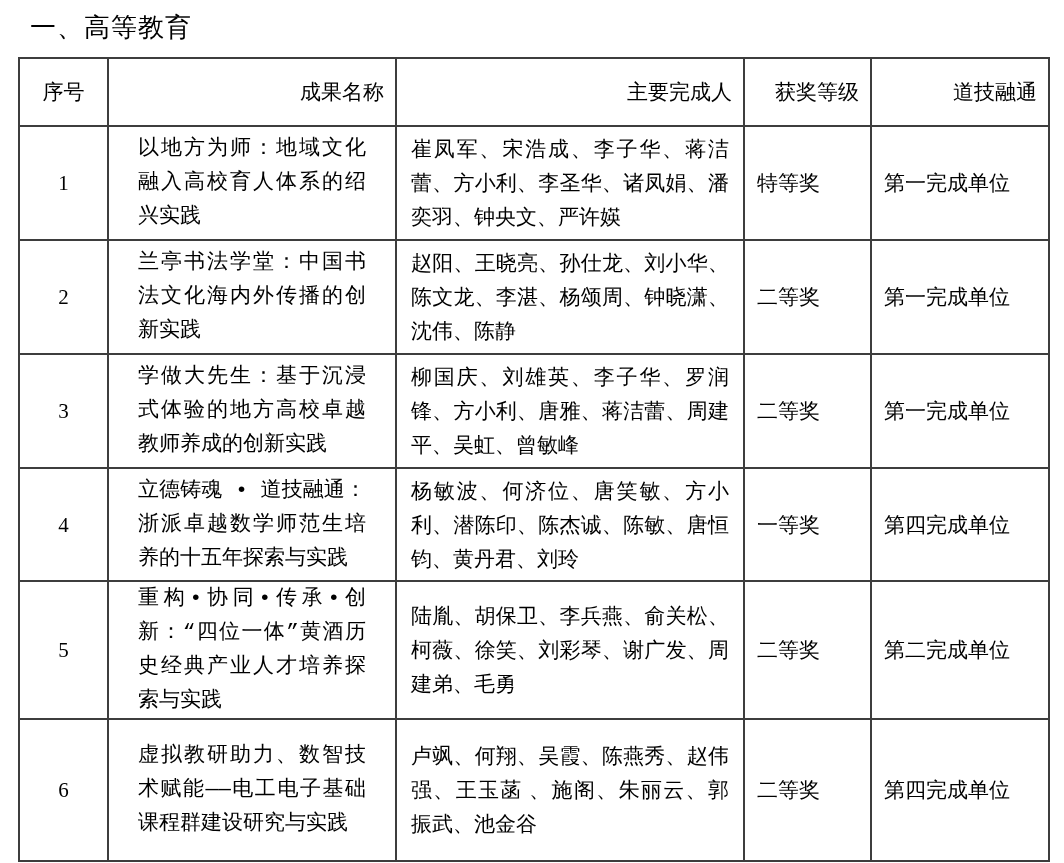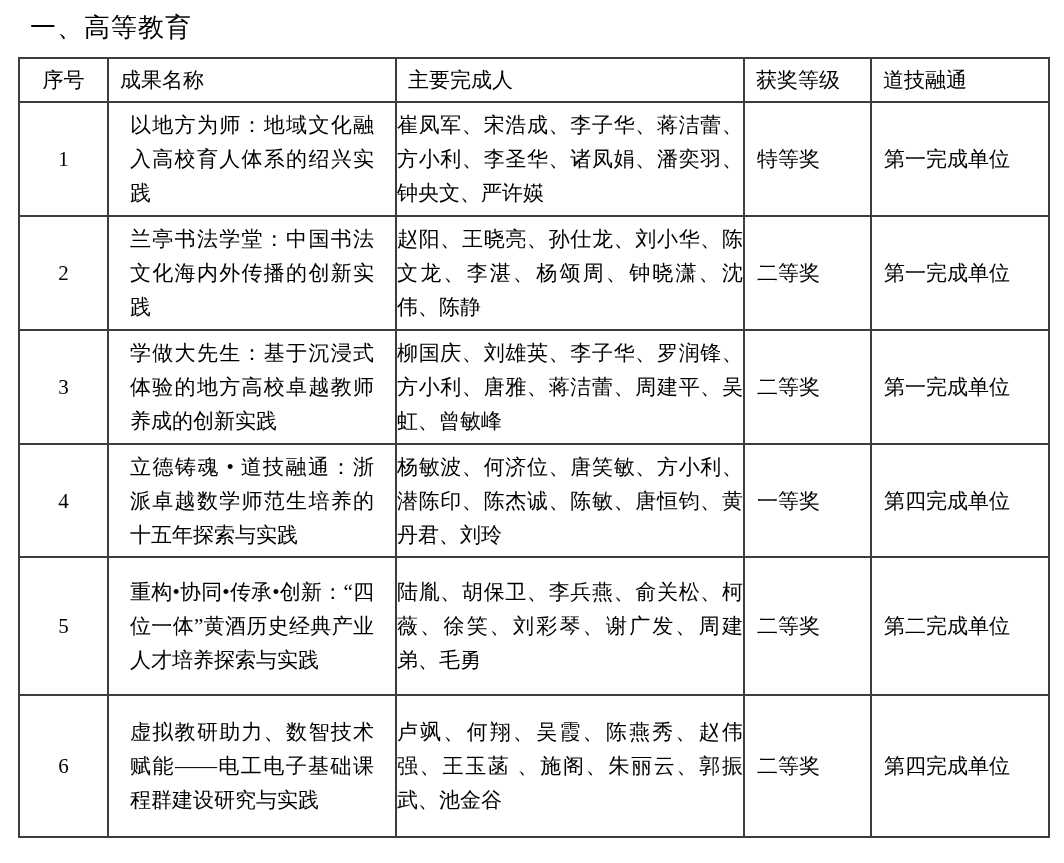--- a/index.html
+++ b/index.html
@@ -33,29 +33,30 @@
   table.results th,
   table.results td {
     border: 2px solid #3d3d3d;
     font-size: 21px;
     font-weight: normal;
     vertical-align: middle;
     line-height: 34px;
     overflow: hidden;
     box-sizing: border-box;
   }
-  th.h { text-align: left; padding: 4px 11px; }
+  th.h { text-align: right; padding: 16px 11px; }
   th.h-no, td.cell-no { text-align: center; padding: 0; }
   td.cell-name {
-    padding: 0 21px;
+    padding: 0 29px;
     text-align: justify;
     text-justify: inter-ideograph;
+    font-family: Liberation Mono, monospace;
   }
   td.cell-contrib {
-    padding: 0 0;
+    padding: 0 14px;
     text-align: justify;
     text-justify: inter-ideograph;
   }
   td.cell-award, td.cell-unit {
     padding: 0 12px;
     text-align: left;
     margin-top: 20px;
   }
   tr.r-head { height: 40px; }
   tr.r-1, tr.r-2, tr.r-3 { height: 114px; }

